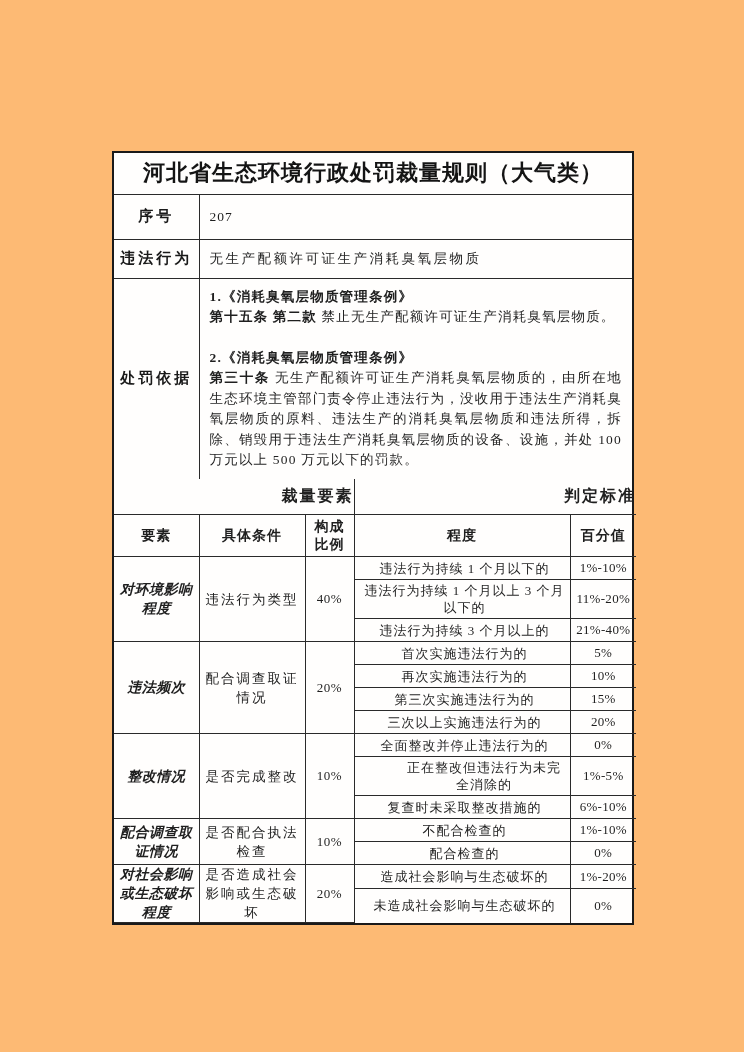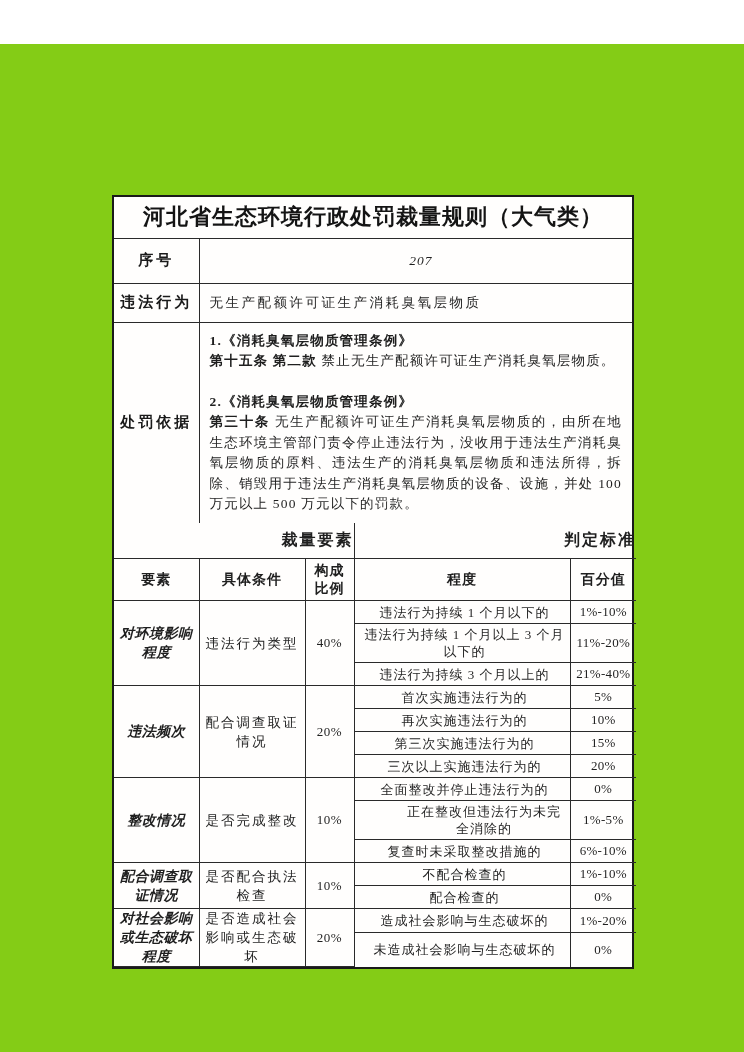--- a/index.html
+++ b/index.html
@@ -4,21 +4,21 @@
 <style>
   * { margin: 0; padding: 0; box-sizing: border-box; }
   html, body { background: #ffffff; }
   body {
     width: 744px; height: 1052px;
     font-family: "Liberation Serif", "DejaVu Serif", serif;
     color: #1f1f1f;
     position: relative;
     overflow: hidden;
   }
-  .sheet { position: absolute; inset: 0; background: #84cc16; margin-top: 44px; }
+  .sheet { position: absolute; inset: 0; background: #fdba74; }
 
   .doc-table {
     position: absolute;
     left: 112px; top: 151px;
     width: 522px;
     border: 2px solid #1a1a1a;
     background: #fffefd;
   }
   table { border-collapse: collapse; width: 100%; table-layout: fixed; }
   td {
@@ -39,21 +39,21 @@
     font-weight: 700; font-size: 22px; letter-spacing: 1px;
     color: #141414;
   }
   .label-cell {
     text-align: center; font-weight: 700; font-size: 15px;
     letter-spacing: 3px; color: #1a1a1a;
   }
   .serial-row td { height: 45px; }
   .behavior-row td { height: 39px; }
   .value-cell { font-size: 13.5px; letter-spacing: 2.5px; padding-left: 10px; }
-  .serial-value { text-align: center; letter-spacing: 1px; font-style: italic; }
+  .serial-value { letter-spacing: 1px; }
 
   .basis-cell {
     height: 184px; vertical-align: middle;
     font-size: 13.5px; line-height: 20.5px;
     padding: 8px 10px 8px 10px;
     letter-spacing: 1.2px;
     text-align: justify;
   }
   .basis-item + .basis-item { margin-top: 20px; }
   .law-title { font-weight: 700; display: block; }

